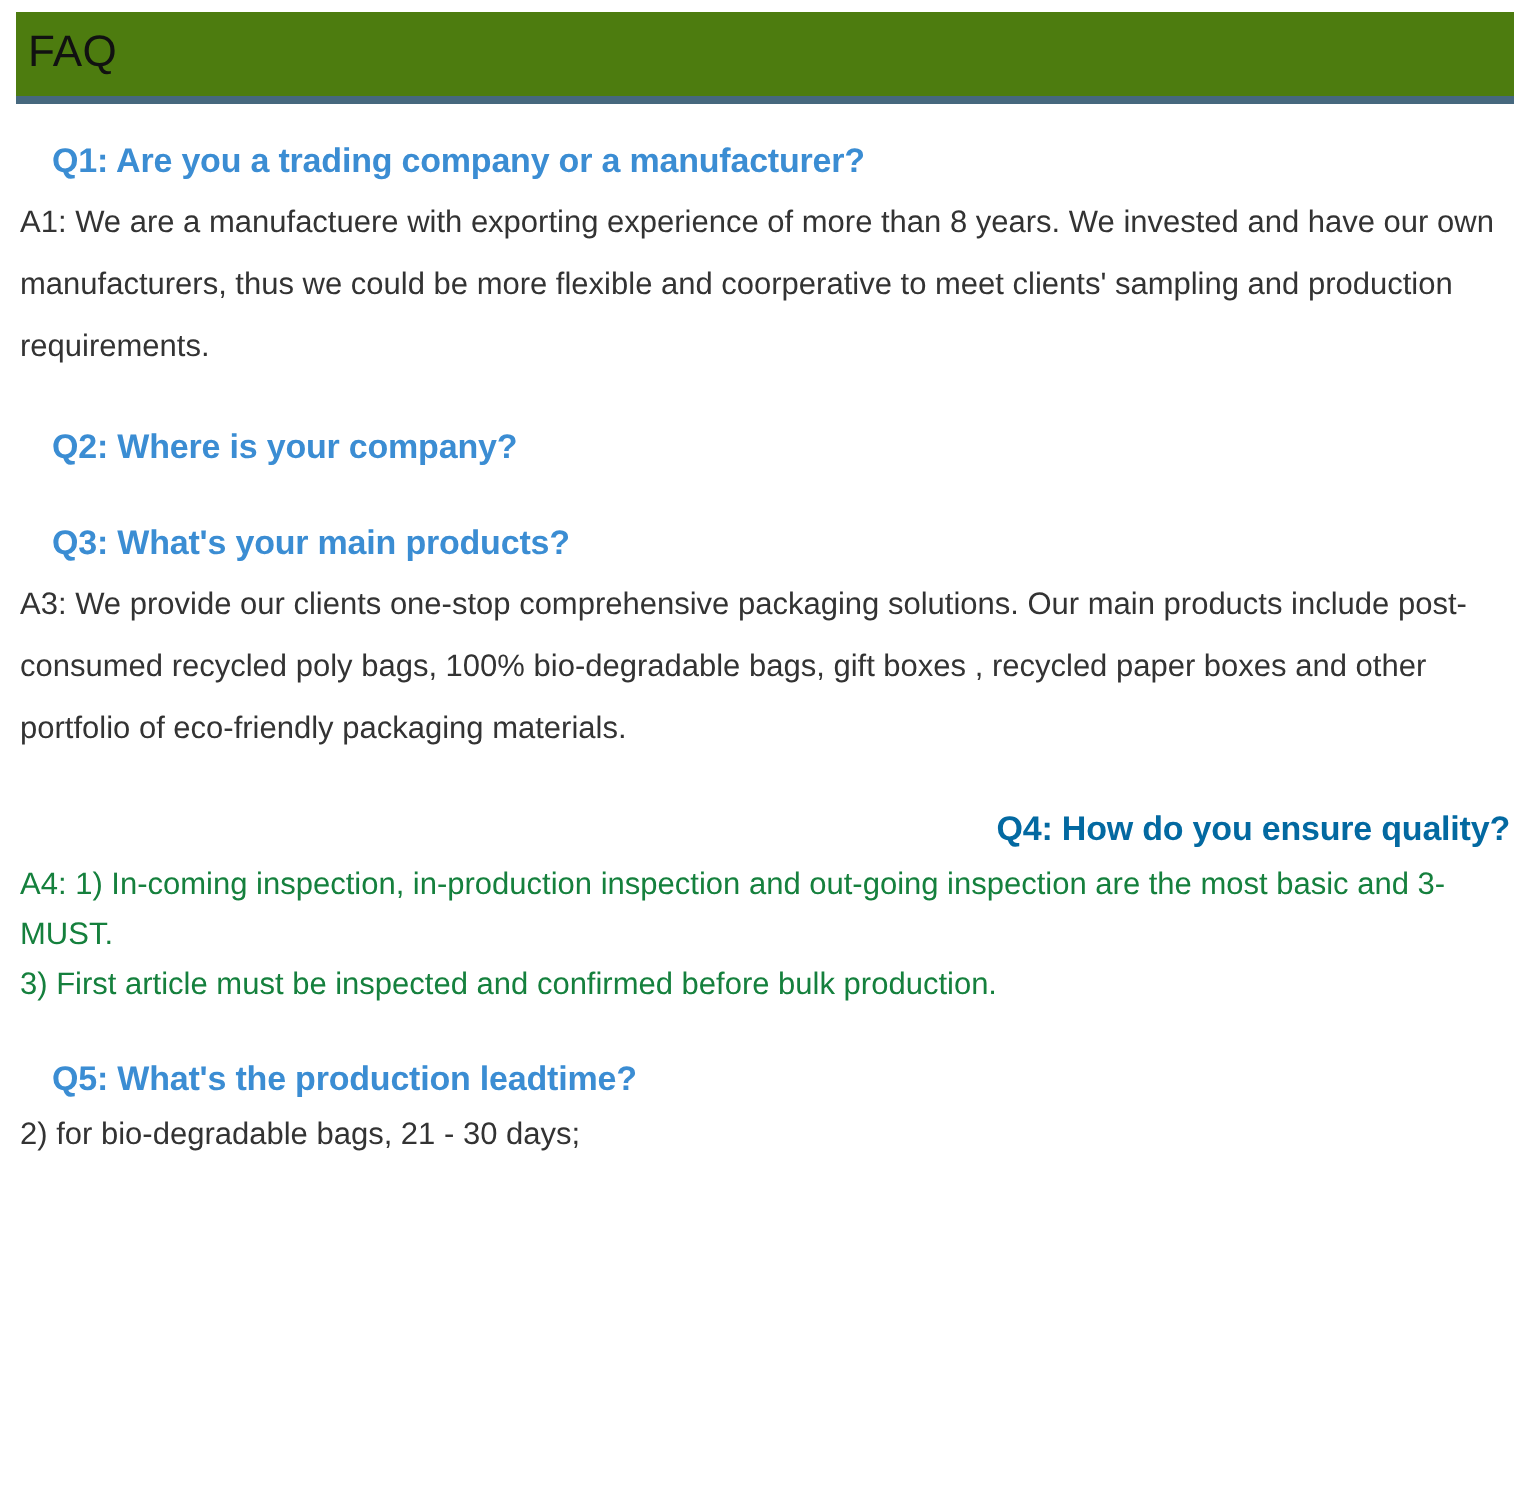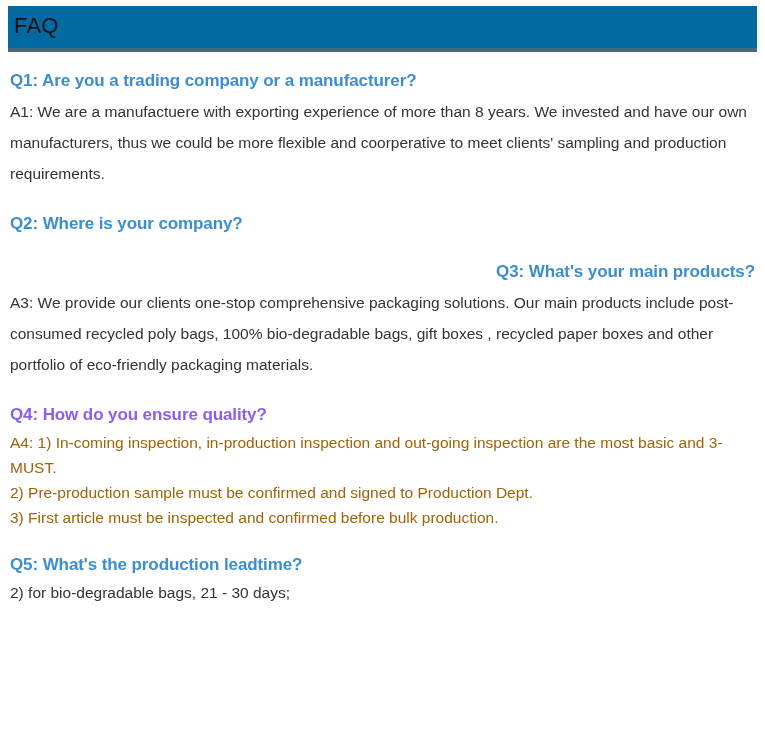--- a/index.html
+++ b/index.html
@@ -58,21 +58,21 @@
   }
   .faq-item:last-child {
     margin-bottom: 0;
   }
 
   .faq-question {
     font-size: 17px;
     line-height: 26px;
     font-weight: bold;
     color: #3b8dd3;
-    margin: 0 0 2px 0;
+    margin: 0 0 2px 16px;
     letter-spacing: -0.1px;
   }
 
   .faq-answer {
     font-size: 15.5px;
     line-height: 31px;
     color: #333333;
     margin: 0;
     text-align: left;
   }
@@ -83,45 +83,44 @@
   }
   .faq-answer.lines .line {
     display: block;
   }
 </style>
 </head>
 <body style="background: rgb(255, 255, 255);">
 
 <div class="page">
 
-  <div class="faq-banner" style="background: #0369a1; border-bottom-color: rgb(70, 104, 126);">
+  <div class="faq-banner" style="background: #4d7c0f; border-bottom-color: rgb(70, 104, 126);">
     <div class="faq-banner-title" style="color: rgb(17, 17, 17);">FAQ</div>
   </div>
 
   <div class="content">
 
     <div class="faq-item">
       <p class="faq-question" style="color: rgb(59, 141, 211);">Q1: Are you a trading company or a manufacturer?</p>
       <p class="faq-answer" style="color: rgb(51, 51, 51);">A1: We are a manufactuere with exporting experience of more than 8 years. We invested and have our own manufacturers, thus we could be more flexible and coorperative to meet clients' sampling and production requirements.</p>
     </div>
 
     <div class="faq-item">
       <p class="faq-question" style="color: rgb(59, 141, 211);">Q2: Where is your company?</p>
     </div>
 
     <div class="faq-item">
-      <p class="faq-question" style="color: rgb(59, 141, 211); text-align: right;">Q3: What's your main products?</p>
+      <p class="faq-question" style="color: rgb(59, 141, 211);">Q3: What's your main products?</p>
       <p class="faq-answer" style="color: rgb(51, 51, 51);">A3: We provide our clients one-stop comprehensive packaging solutions. Our main products include post-consumed recycled poly bags, 100% bio-degradable bags, gift boxes , recycled paper boxes and other portfolio of eco-friendly packaging materials.</p>
     </div>
 
     <div class="faq-item">
-      <p class="faq-question" style="color: #8b5cf6;">Q4: How do you ensure quality?</p>
-      <p class="faq-answer lines" style="color: #a16207;">
+      <p class="faq-question" style="color: #0369a1; text-align: right;">Q4: How do you ensure quality?</p>
+      <p class="faq-answer lines" style="color: #15803d;">
           <span class="line">A4: 1) In-coming inspection, in-production inspection and out-going inspection are the most basic and 3-MUST.</span>
-          <span class="line">2) Pre-production sample must be confirmed and signed to Production Dept.</span>
           <span class="line">3) First article must be inspected and confirmed before bulk production.</span>
         </p>
     </div>
 
     <div class="faq-item">
       <p class="faq-question" style="color: rgb(59, 141, 211);">Q5: What's the production leadtime?</p>
       <p class="faq-answer lines" style="color: rgb(51, 51, 51);">
           <span class="line">2) for bio-degradable bags, 21 - 30 days;</span>
         </p>
     </div>

